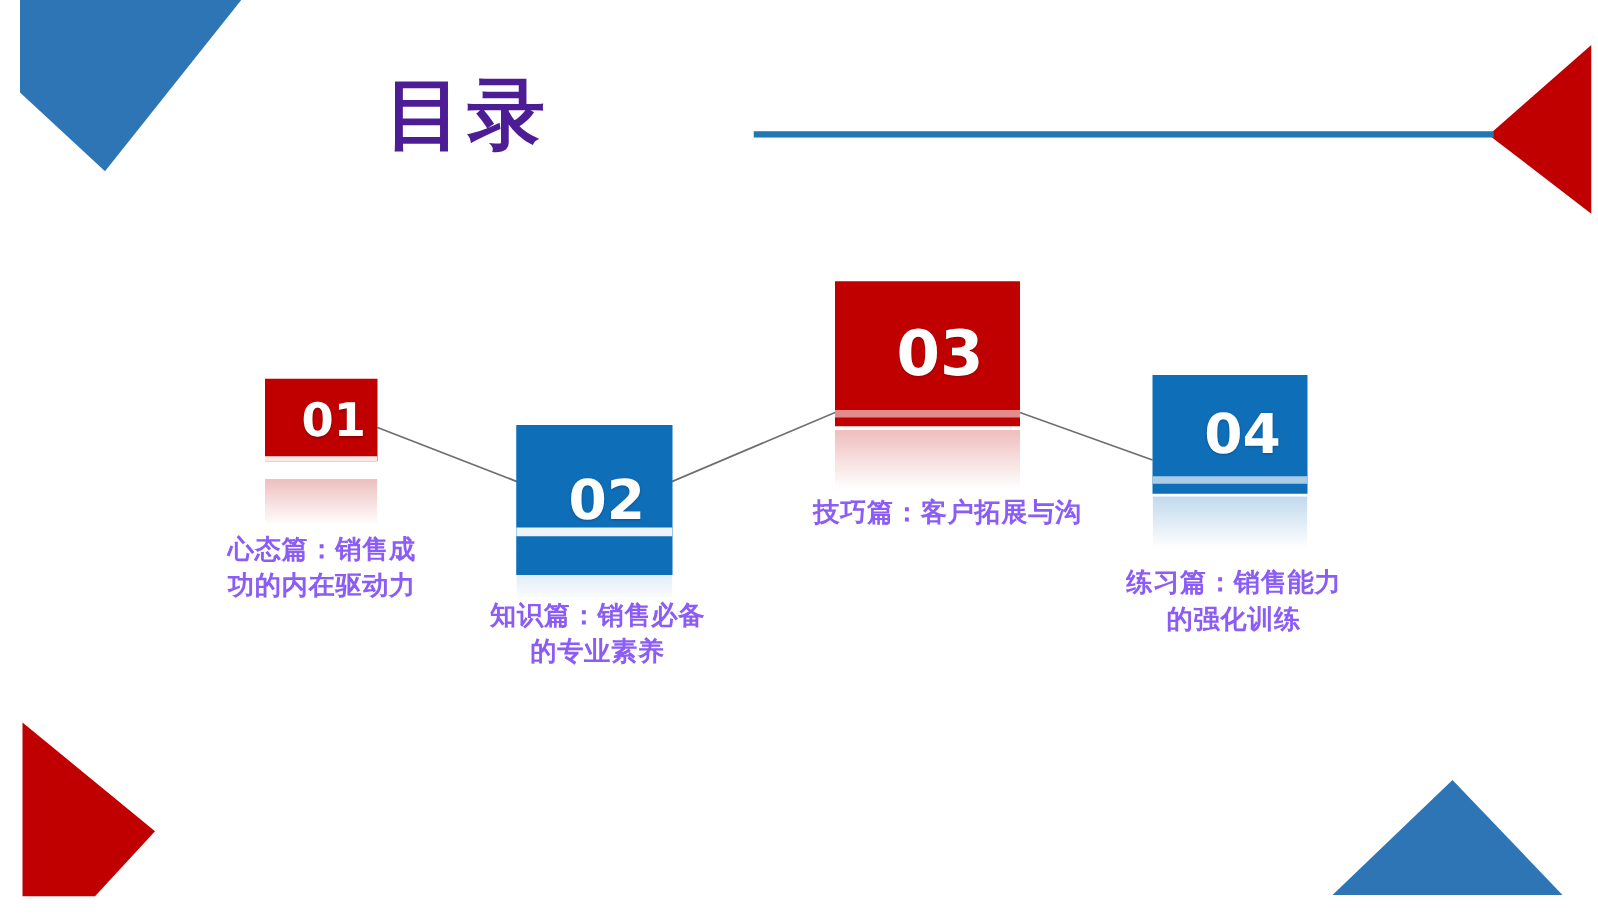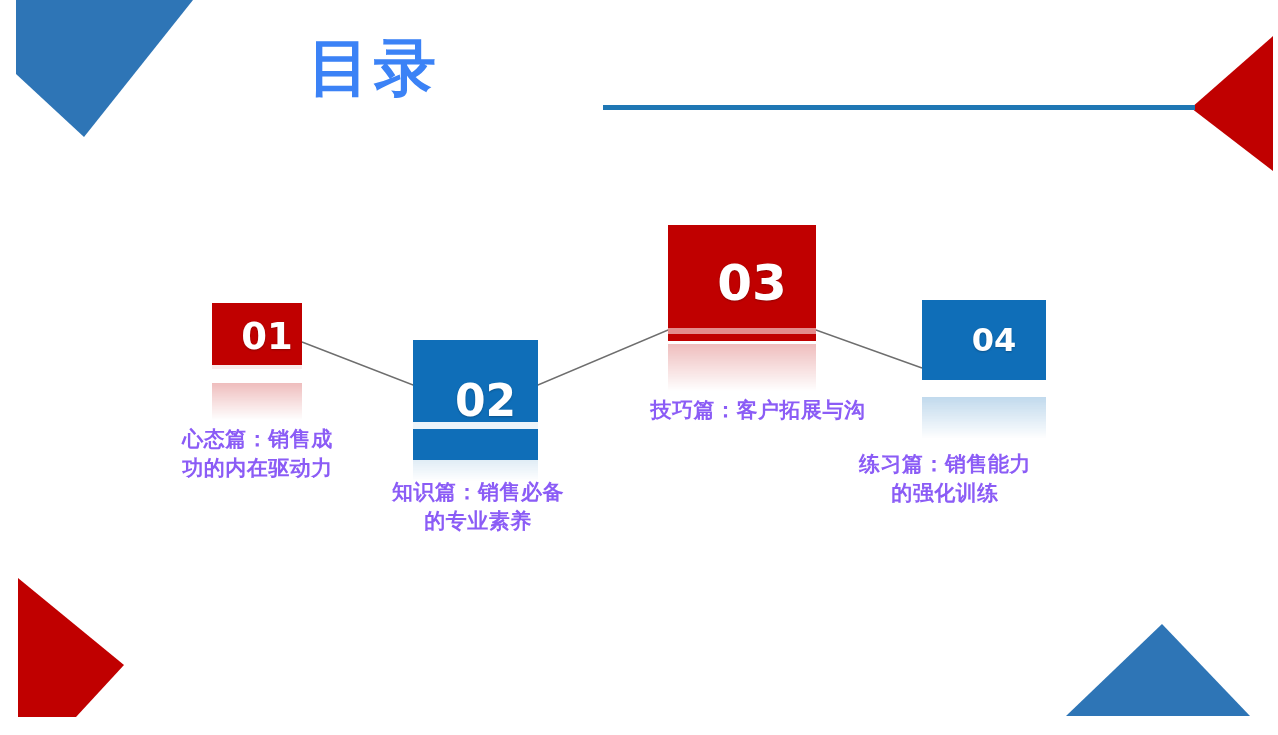--- a/index.html
+++ b/index.html
@@ -46,25 +46,25 @@
     left: 1050px;
     top: 615px;
     width: 215px;
     height: 120px;
   }
 
   
   #page-title {
     position: absolute;
     left: 308px;
-    top: 31px;
-    font-family: Liberation Serif, serif;
+    top: 60px;
+    font-family: Liberation Mono, monospace;
     font-size: 62px;
     font-weight: bold;
-    color: #3b82f6;
+    color: #4c1d95;
     letter-spacing: 4px;
     line-height: 1.2;
     white-space: nowrap;
   }
   #title-rule {
     position: absolute;
     left: 603px;
     top: 105px;
     width: 592px;
     height: 5px;
@@ -202,23 +202,23 @@
       <span class="num">03</span>
       <span class="band" style="top:103px; height:6px; background:rgba(255,255,255,0.55);"></span>
     </div>
   </div>
   <div class="caption" style="left:613px; top:396px; width:290px;">
     <div>技巧篇：客户拓展与沟</div>
   </div>
 
   <div class="step" style="left:922px; top:300px; width:124px; height:95px;">
     <div class="reflect blue" style="top:97px; width:124px; height:58px;"></div>
-    <div class="chip blue" style="width:124px; height:80px; font-size:32px;">
+    <div class="chip blue" style="width:124px; height:95px; font-size:44px;">
       <span class="num">04</span>
       <span class="band" style="top:81px; height:6px; background:rgba(255,255,255,0.65);"></span>
     </div>
   </div>
-  <div class="caption" style="left:825px; top:452px; width:240px;font-family:Liberation Mono, monospace;">
+  <div class="caption" style="left:867px; top:452px; width:240px;">
     <div>练习篇：销售能力</div>
     <div>的强化训练</div>
   </div>
 
 </div>
 
 </body></html>

